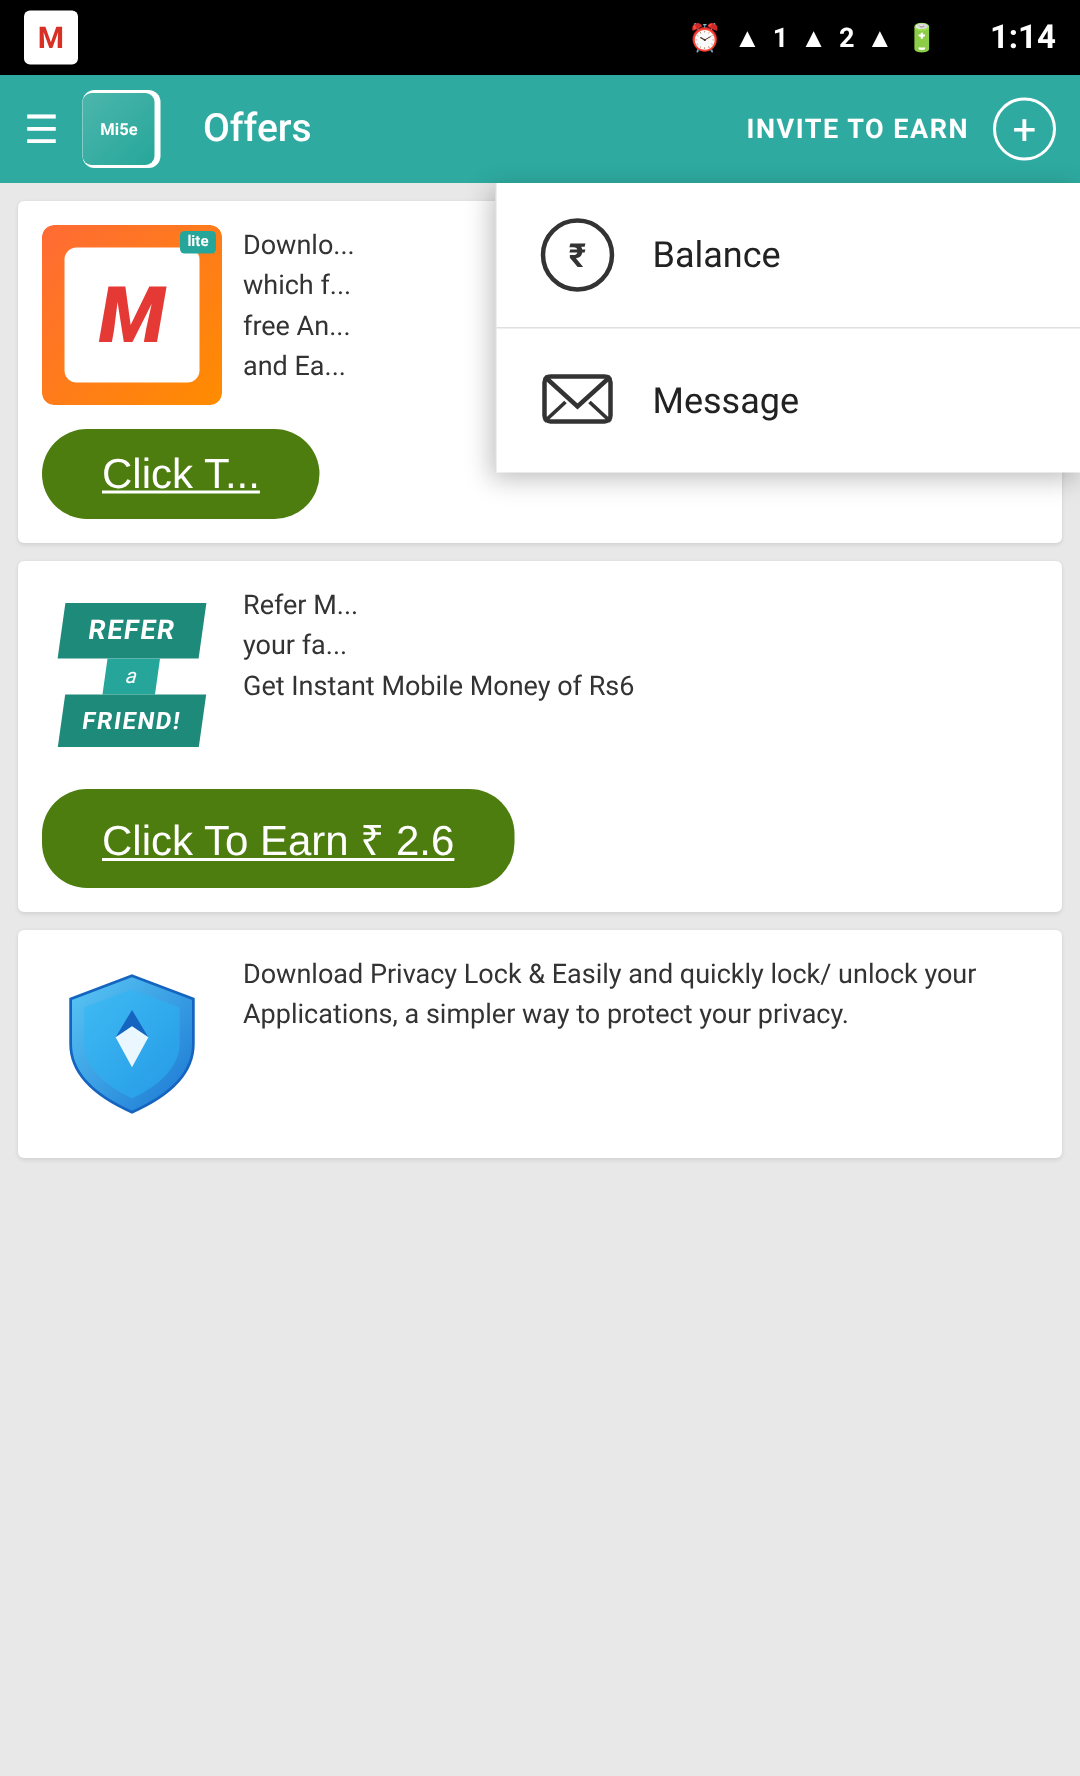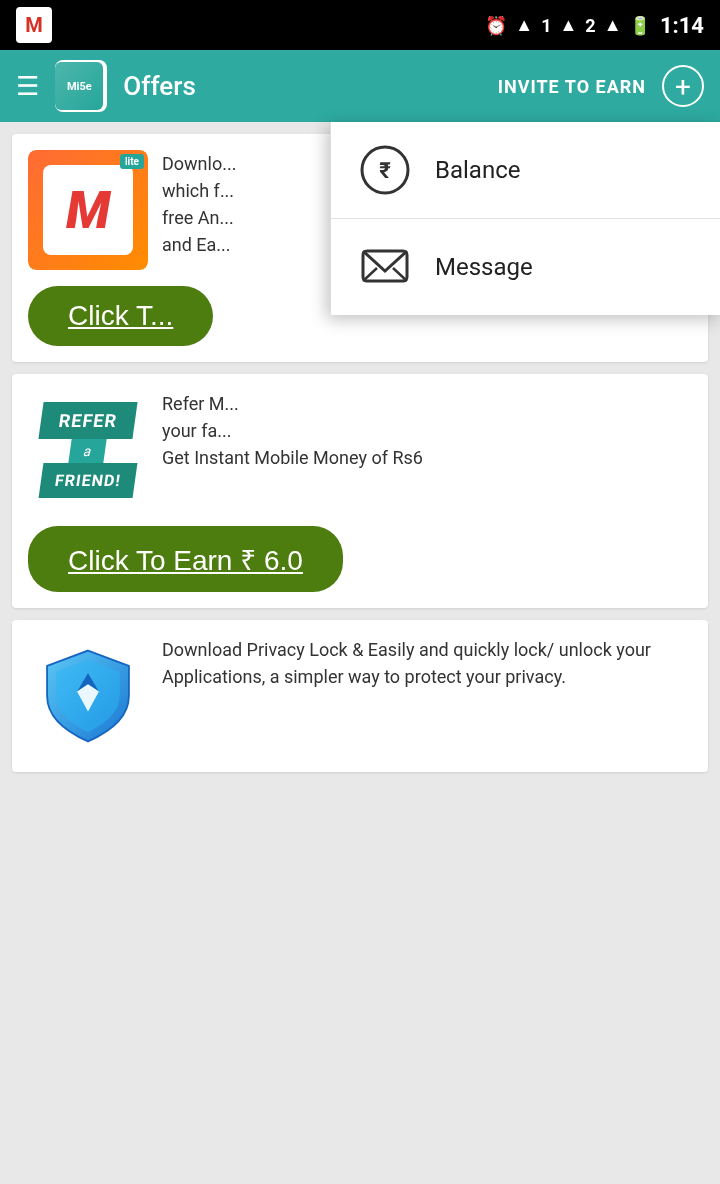--- a/index.html
+++ b/index.html
@@ -18,21 +18,21 @@
       background: #000;
       height: 50px;
       display: flex;
       align-items: center;
       justify-content: space-between;
       padding: 0 16px;
       color: #fff;
     }
     .status-bar-left { display: flex; align-items: center; gap: 8px; }
     .status-bar-right { display: flex; align-items: center; gap: 8px; font-size: 18px; font-weight: bold; }
-    .status-time { font-size: 22px; font-weight: bold; }
+    .status-time { font-size: 22px; font-weight: bold; margin-left: 26px; }
 
     
     .gmail-icon {
       width: 36px; height: 36px;
       background: #fff;
       border-radius: 4px;
       display: flex; align-items: center; justify-content: center;
       color: #d93025;
       font-size: 20px;
       font-weight: bold;
@@ -67,20 +67,21 @@
       color: #fff;
       font-size: 11px;
       font-weight: bold;
       text-align: center;
     }
     .toolbar-title {
       flex: 1;
       color: #fff;
       font-size: 26px;
       font-weight: 500;
+      margin-left: 12px;
     }
     .toolbar-invite {
       color: #fff;
       font-size: 18px;
       font-weight: bold;
       letter-spacing: 1px;
       cursor: pointer;
     }
     .toolbar-plus {
       width: 42px; height: 42px;
@@ -308,21 +309,21 @@
           <div class="refer-top">REFER</div>
           <div class="refer-middle">a</div>
           <div class="refer-bottom">FRIEND!</div>
         </div>
       </div>
       <div class="offer-text">
         Refer M...<br>your fa...<br>Get Instant Mobile Money of Rs6
       </div>
     </div>
     <div class="offer-btn-row">
-      <button class="offer-btn">Click To Earn ₹ 6.0</button>
+      <button class="offer-btn">Click To Earn ₹ 2.6</button>
     </div>
   </div>
 
   <div class="offer-card">
     <div class="offer-card-inner">
       <div class="privacy-icon">
         <svg class="shield-svg" viewBox="0 0 100 110" xmlns="http://www.w3.org/2000/svg">
           <defs>
             <linearGradient id="shieldGrad" x1="0%" y1="0%" x2="100%" y2="100%">
               <stop offset="0%" style="stop-color:#5bc8f5;stop-opacity:1"></stop>

